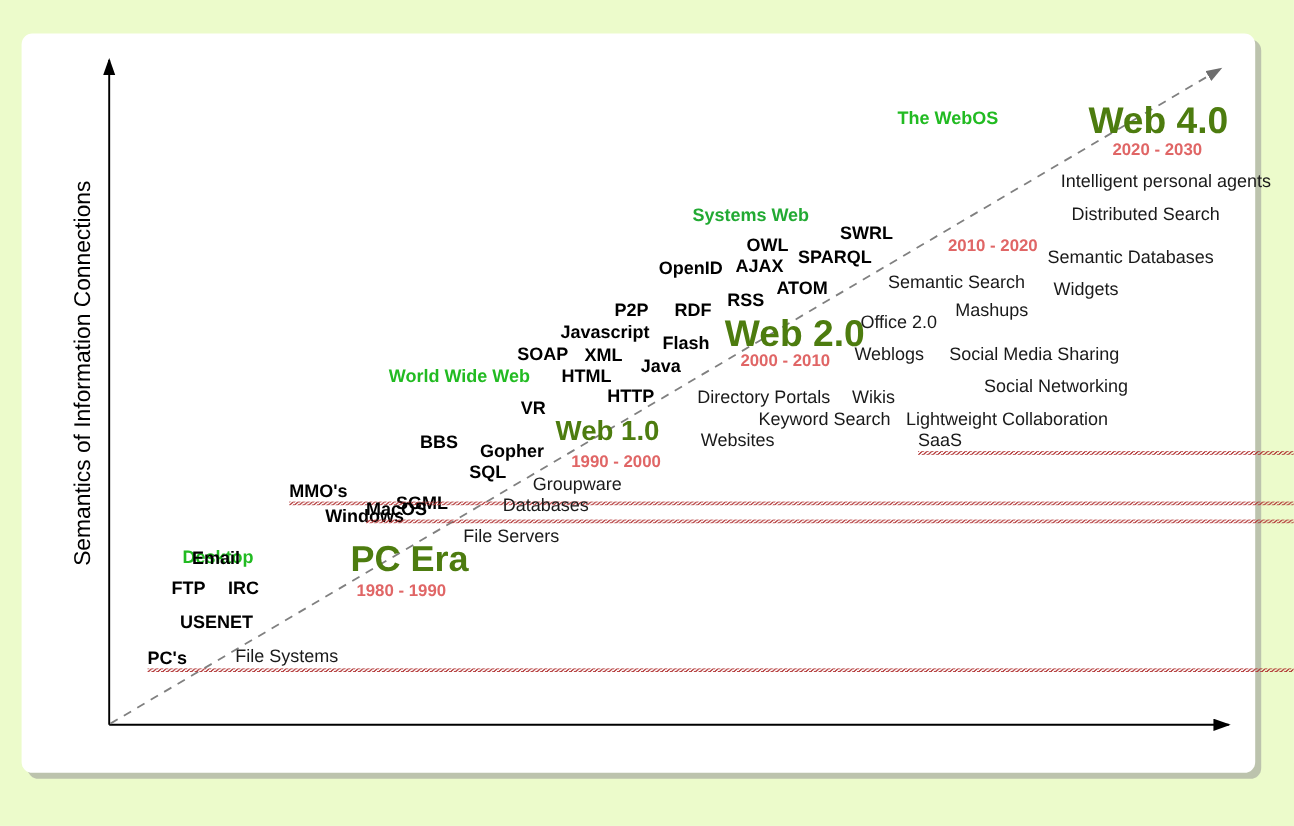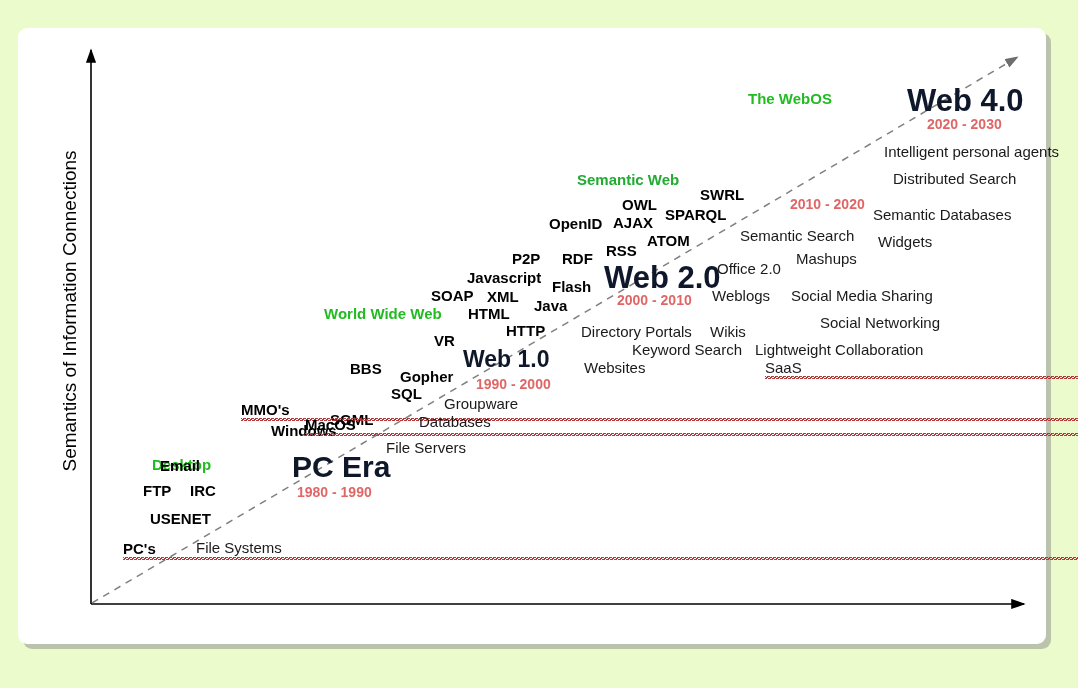--- a/index.html
+++ b/index.html
@@ -85,21 +85,21 @@
   .green {
     color: #22bb22;
     font-weight: bold;
     font-size: 15px;
     font-family: "Liberation Sans", sans-serif;
   }
   .green.dark { color: #22aa33; }
 
   
   .era {
-    color: #0f172a;
+    color: #4d7c0f;
     font-weight: bold;
     font-family: "Liberation Sans", sans-serif;
     letter-spacing: 0px;
   }
   .era.sz-pc   { font-size: 30px; }
   .era.sz-w1   { font-size: 23px; }
   .era.sz-w2   { font-size: 31px; }
   .era.sz-w3   { font-size: 31px; }
   .era.sz-w4   { font-size: 31px; }
 
@@ -160,21 +160,21 @@
 
     <line x1="91" y1="604" x2="1024" y2="604" stroke="#000" stroke-width="1.6" marker-end="url(#arrow-black)"></line>
 
     <line x1="92" y1="603" x2="1016" y2="58" stroke="#808080" stroke-width="1.5" stroke-dasharray="7,6" marker-end="url(#arrow-gray)"></line>
   </svg>
 
   <div class="axis-label" id="ylabel">Semantics of Information Connections</div>
 
   <div class="lbl green" style="left:152px; top:415px;margin-top:42px;">Desktop</div>
   <div class="lbl green" style="left:324px; top:306px;">World Wide Web</div>
-  <div class="lbl green dark" style="left:577px; top:172px;">Semantic Web</div>
+  <div class="lbl green dark" style="left:577px; top:172px;">Systems Web</div>
   <div class="lbl green" style="left:748px; top:91px;">The WebOS</div>
 
   <div class="lbl era sz-pc" style="left:292px; top:452px;">PC Era</div>
   <div class="lbl range" style="left:297px; top:485px;">1980 - 1990</div>
 
   <div class="lbl era sz-w1" style="left:463px; top:348px;">Web 1.0</div>
   <div class="lbl range" style="left:476px; top:377px;">1990 - 2000</div>
 
   <div class="lbl era sz-w2" style="left:604px; top:262px;">Web 2.0</div>
   <div class="lbl range" style="left:617px; top:293px;">2000 - 2010</div>

